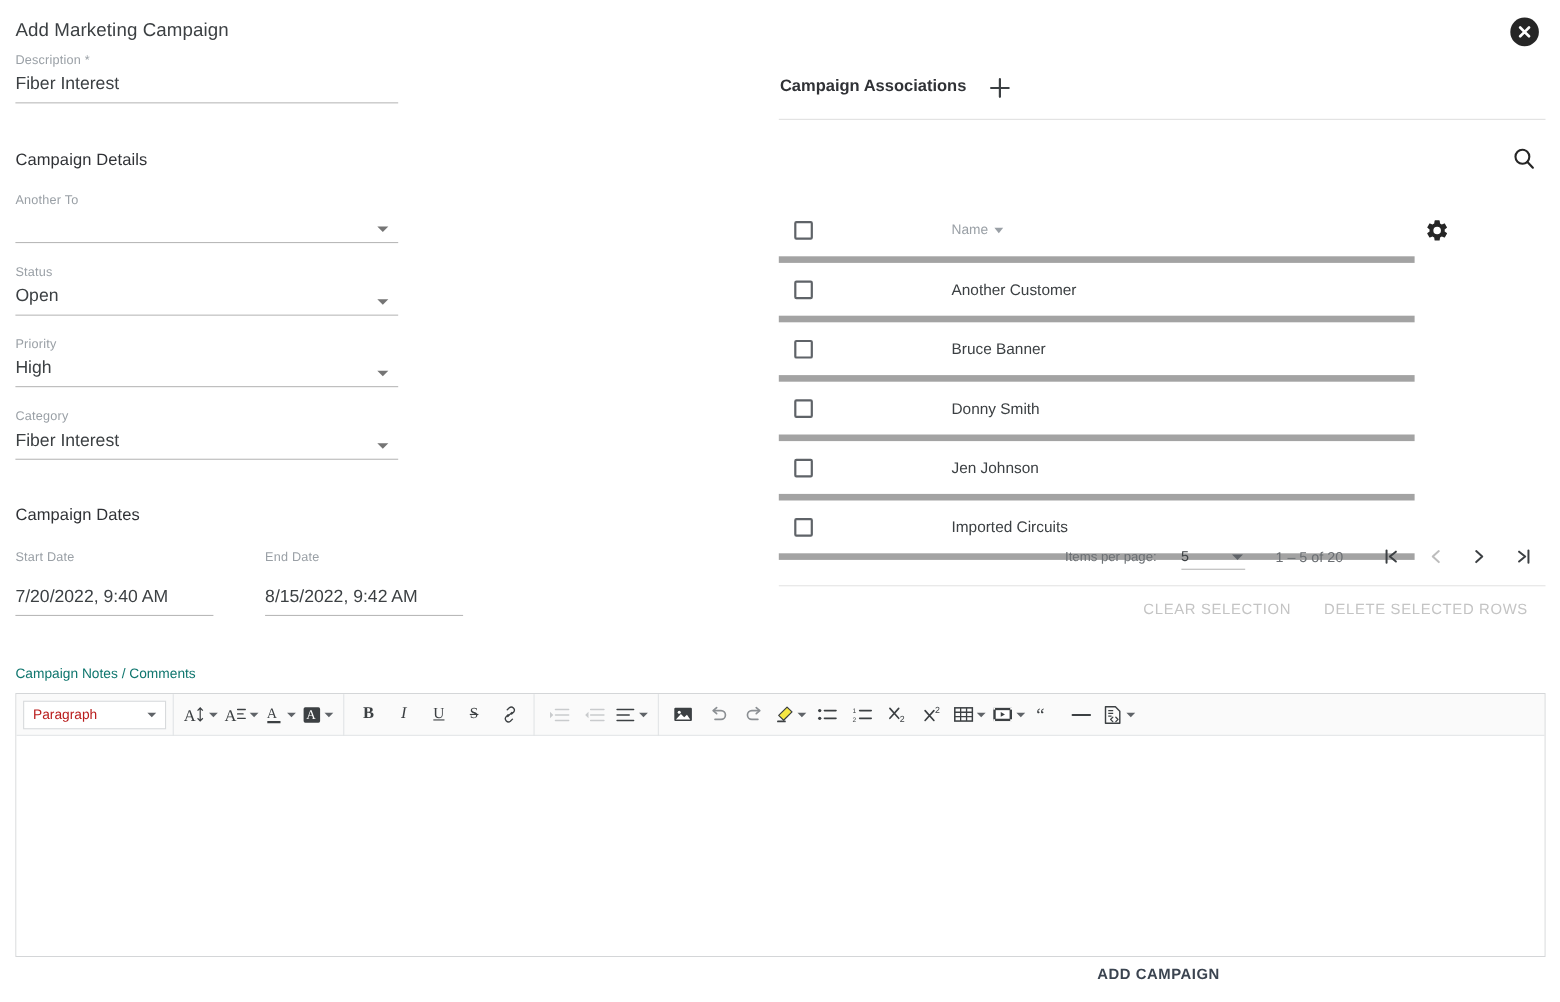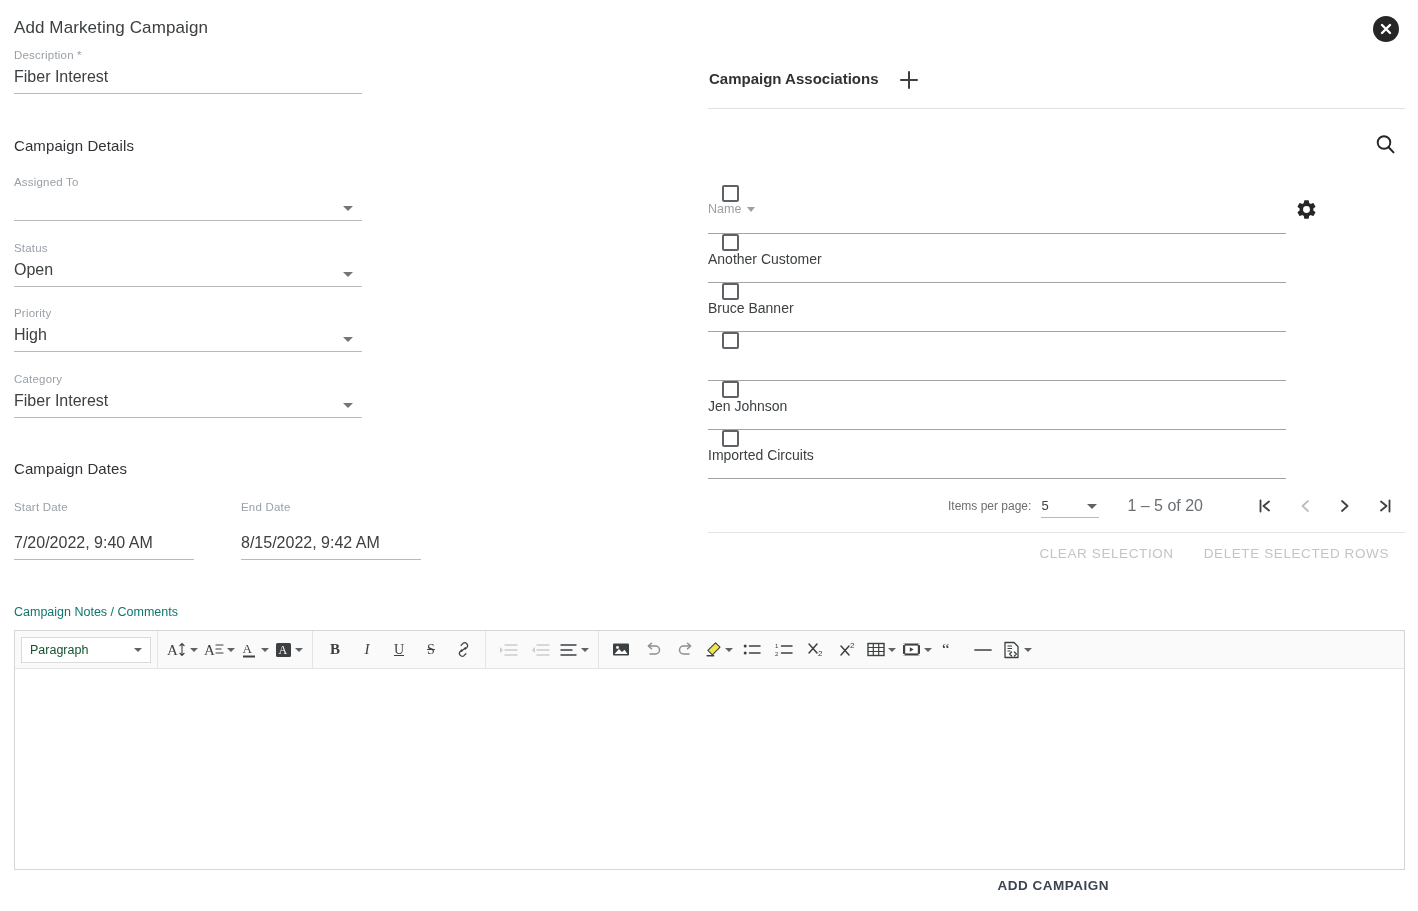--- a/index.html
+++ b/index.html
@@ -72,24 +72,23 @@
     position: absolute; left: 1374px; top: 133px;
     width: 23px; height: 23px; cursor: pointer;
   }
   .gear-icon {
     position: absolute; left: 1295px; top: 198px;
     width: 23px; height: 23px; cursor: pointer;
   }
 
   .tbl { position: absolute; left: 708px; top: 185px; width: 578px; }
   .tbl-header, .tbl-row {
-    display: flex; align-items: flex-start;
-    border-bottom: 1px solid #a3a3a3;
+    display: flex; align-items: center;
+    border-bottom: 6px solid #a3a3a3;
     height: 48px;
-    flex-direction: column;
   }
   .tbl-header { height: 48px; }
   .cb-cell { width: 157px; display:flex; align-items:center; padding-left: 14px; box-sizing: border-box; }
   .cbx {
     width: 17px; height: 17px; border: 2px solid #5f6368;
     border-radius: 2px; box-sizing: border-box; cursor: pointer;
     background: #fff;
   }
   .name-cell { flex: 1; font-size: 14px; color: #3c4043; }
   .name-head { font-size: 12.5px; color: #9aa0a6; display:flex; align-items:center; gap:6px; cursor:pointer; }
@@ -99,34 +98,34 @@
     border-right: 4px solid transparent;
     border-top: 5px solid #9aa0a6;
   }
 
   
   .paginator {
     position: absolute; left: 708px; top: 481px; width: 697px;
     height: 50px; display: flex; align-items: center; justify-content: flex-end;
     font-size: 12px; color: #6b6f73;
   }
-  .ipp-label { margin-right: 10px; }
+  .ipp-label { margin-right: 22px; }
   .ipp-select {
     position: relative; width: 58px; border-bottom: 1px solid #b9b9b9;
     height: 22px; display:flex; align-items:center; cursor:pointer;
     font-size: 13px; color: #3c4043;
   }
   .ipp-select .cr {
     position:absolute; right: 2px; top: 9px;
     width: 0; height: 0;
     border-left: 5px solid transparent;
     border-right: 5px solid transparent;
     border-top: 5px solid #5f6368;
   }
-  .range-label { margin-left: 28px; margin-right: 42px; font-size: 16px; }
+  .range-label { margin-left: 28px; margin-right: 24px; font-size: 13px; }
   .pg-btn {
     width: 40px; height: 40px; display:flex; align-items:center; justify-content:center;
     cursor: pointer;
   }
   .action-row {
     position: absolute; left: 708px; top: 532px; width: 697px;
     border-top: 1px solid #e4e4e4;
     height: 42px; display:flex; align-items:center; justify-content:flex-end;
     gap: 30px; padding-right: 16px; box-sizing: border-box;
   }
@@ -154,21 +153,21 @@
   .tsep { width: 1px; height: 38px; background: #e2e4e6; }
   .tbtn {
     height: 30px; min-width: 26px; display:flex; align-items:center; justify-content:center;
     cursor: pointer; padding: 0 3px; color:#3c4043;
   }
   .tbtn.dis { color:#c9cbcd; }
   .para-sel {
     width: 130px; height: 26px; border: 1px solid #d8dadc; background:#fff;
     display:flex; align-items:center; justify-content:space-between;
     padding: 0 8px; margin: 0 6px; box-sizing:border-box;
-    font-size: 12.5px; color:#14532d; cursor:pointer;
+    font-size: 12.5px; color:#b91c1c; cursor:pointer;
   }
   .mini-caret {
     width: 0; height: 0;
     border-left: 4px solid transparent;
     border-right: 4px solid transparent;
     border-top: 4px solid #5f6368;
     margin-left: 3px;
   }
   .editor-body { height: 200px; background:#fff; cursor: text; }
 
@@ -195,21 +194,21 @@
 
     <div class="field" style="left:14px; top:48px; width:348px; height:46px;">
       <span class="flabel">Description *</span>
       <span class="fvalue">Fiber Interest</span>
       <div class="fline" style="width:348px;"></div>
     </div>
 
     <div class="section-head" style="left:14px; top:137px;">Campaign Details</div>
 
     <div class="field" style="left:14px; top:175px; width:348px; height:46px;">
-      <span class="flabel">Assigned To</span>
+      <span class="flabel">Another To</span>
       <div class="fcaret"></div>
       <div class="fline" style="width:348px;"></div>
     </div>
 
     <div class="field" style="left:14px; top:241px; width:348px; height:46px;">
       <span class="flabel">Status</span>
       <span class="fvalue">Open</span>
       <div class="fcaret"></div>
       <div class="fline" style="width:348px;"></div>
     </div>
@@ -287,20 +286,21 @@
       <div class="tbl-row">
         <div class="cb-cell">
           <div class="cbx"></div>
         </div>
         <div class="name-cell">Bruce Banner</div>
       </div>
       <div class="tbl-row">
         <div class="cb-cell">
           <div class="cbx"></div>
         </div>
+        <div class="name-cell">Donny Smith</div>
       </div>
       <div class="tbl-row">
         <div class="cb-cell">
           <div class="cbx"></div>
         </div>
         <div class="name-cell">Jen Johnson</div>
       </div>
       <div class="tbl-row">
         <div class="cb-cell">
           <div class="cbx"></div>

